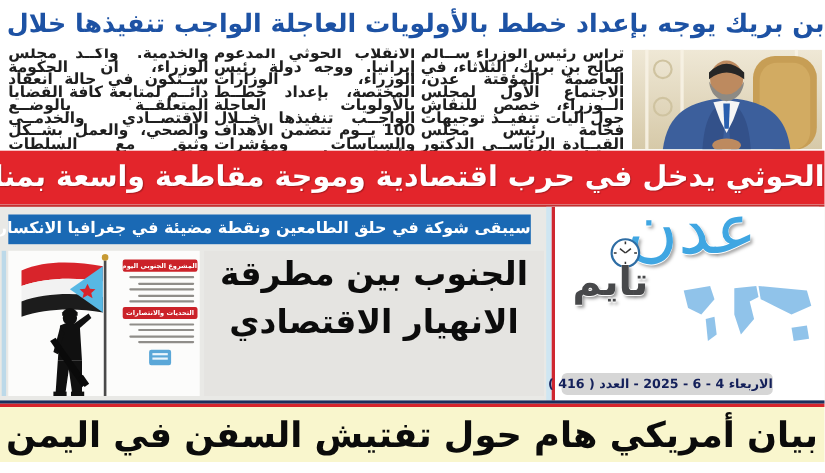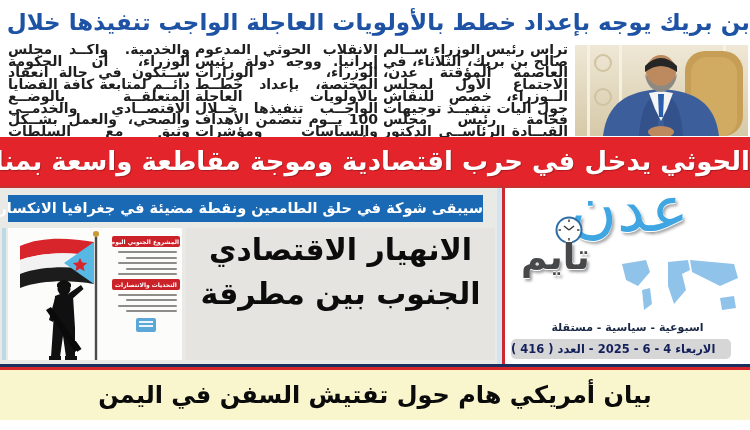--- a/index.html
+++ b/index.html
@@ -56,29 +56,29 @@
     border-left:3px solid #cf2730;box-sizing:border-box;box-shadow:-5px 0 0 #cfe6f2;}
   .logo-aden{position:absolute;top:-14px;left:6px;right:2px;text-align:center;
     font-size:64px;font-weight:normal;color:#3fa6e2;line-height:1.1;
     text-shadow:0 1px 0 #fff,0 -1px 0 #fff,2px 3px 3px rgba(0,0,0,.35);}
   .clock{position:absolute;left:50px;top:28px;}
   .map{position:absolute;right:4px;top:68px;}
   .logo-time{position:absolute;left:16px;top:48px;font-size:36px;font-weight:bold;color:#47484a;
     text-shadow:0 1px 0 #fff,0 -1px 0 #fff,2px 3px 3px rgba(0,0,0,.4);}
   .tagline{position:absolute;left:0;right:0;bottom:30px;text-align:center;
     font-size:11px;font-weight:bold;color:#182744;white-space:nowrap;}
-  .date-pill{position:absolute;left:6px;bottom:5px;width:220px;height:20px;background:#d6d6d6;
-    border-radius:5px;color:#14205a;font-size:11.5px;font-weight:bold;text-align:left;
+  .date-pill{position:absolute;left:6px;bottom:5px;width:192px;height:20px;background:#d6d6d6;
+    border-radius:5px;color:#14205a;font-size:11.5px;font-weight:bold;text-align:right;
     line-height:20px;white-space:nowrap;}
 
   
   .sep-navy{position:absolute;top:364px;left:0;right:0;height:3px;background:#1b2f5e;}
   .sep-red{position:absolute;top:367px;left:0;right:0;height:3px;background:#d6252b;}
   .yellow-banner{position:absolute;top:370px;left:0;right:0;height:50px;background:#f9f6cd;
-    color:#0b0b0b;font-weight:bold;font-size:24px;line-height:50px;text-align:center;
+    color:#0b0b0b;font-weight:bold;font-size:32px;line-height:50px;text-align:center;
     white-space:nowrap;}
 </style>
 </head>
 <body>
 
 <div id="page">
 
   <div class="top-headline">بن بريك يوجه  بإعداد خطط بالأولويات العاجلة الواجب تنفيذها خلال ١٠٠ يوم</div>
 
   <div class="col col1">ترأس رئيس الوزراء ســالم صالح بن بريك، الثلاثاء، في العاصمة المؤقتة عدن، الاجتماع الأول لمجلس الــوزراء، خصص للنقاش حول اليات تنفيــذ توجيهات فخامة رئيس مجلس القيــادة الرئاســي الدكتور رشــاد العليمي، حــول أولويات الحكومة في المرحلة المقبلة، خاصــة المتصلــة بمتطلبات حياة ومعيشــة المواطنين واستكمال استعادة الدولة وانهاء</div>
@@ -152,22 +152,22 @@
           <div class="badge">التحديات والانتصارات</div>
           <div class="tline"></div>
           <div class="tline"></div>
           <div class="tline"></div>
           <div class="tline"></div>
           <div class="mini-logo"></div>
         </div>
       </div>
 
       <div class="headline-box">
+        <div>الجنوب بين مطرقة</div>
         <div>الانهيار الاقتصادي</div>
-        <div>الجنوب بين مطرقة</div>
       </div>
     </div>
 
     <div class="masthead">
       <div class="map">
         <svg width="130" height="64" viewBox="0 0 130 64">
           <g fill="#85bde8" opacity="0.9">
             <path d="M6 8 L30 4 L34 16 L22 30 L10 24 Z"></path>
             <path d="M26 34 L34 32 L36 48 L28 54 Z"></path>
             <path d="M52 6 L72 4 L74 14 L66 18 L70 34 L58 48 L52 30 Z"></path>
@@ -184,21 +184,20 @@
             <line x1="14" y1="3.5" x2="14" y2="6"></line>
               <line x1="14" y1="22" x2="14" y2="24.5"></line>
             <line x1="3.5" y1="14" x2="6" y2="14"></line>
               <line x1="22" y1="14" x2="24.5" y2="14"></line>
             <line x1="14" y1="14" x2="9" y2="10"></line>
               <line x1="14" y1="14" x2="19" y2="10"></line>
           </g>
         </svg>
       </div>
       <div class="logo-time">تايم</div>
-      <div class="tagline">اسبوعية - سياسية - مستقلة</div>
       <div class="date-pill">الاربعاء 4 - 6 - 2025 - العدد ( 416 )</div>
     </div>
   </div>
 
   <div class="sep-navy"></div>
   <div class="sep-red"></div>
 
   <div class="yellow-banner">بيان أمريكي هام حول تفتيش السفن في اليمن</div>
 
 </div>

